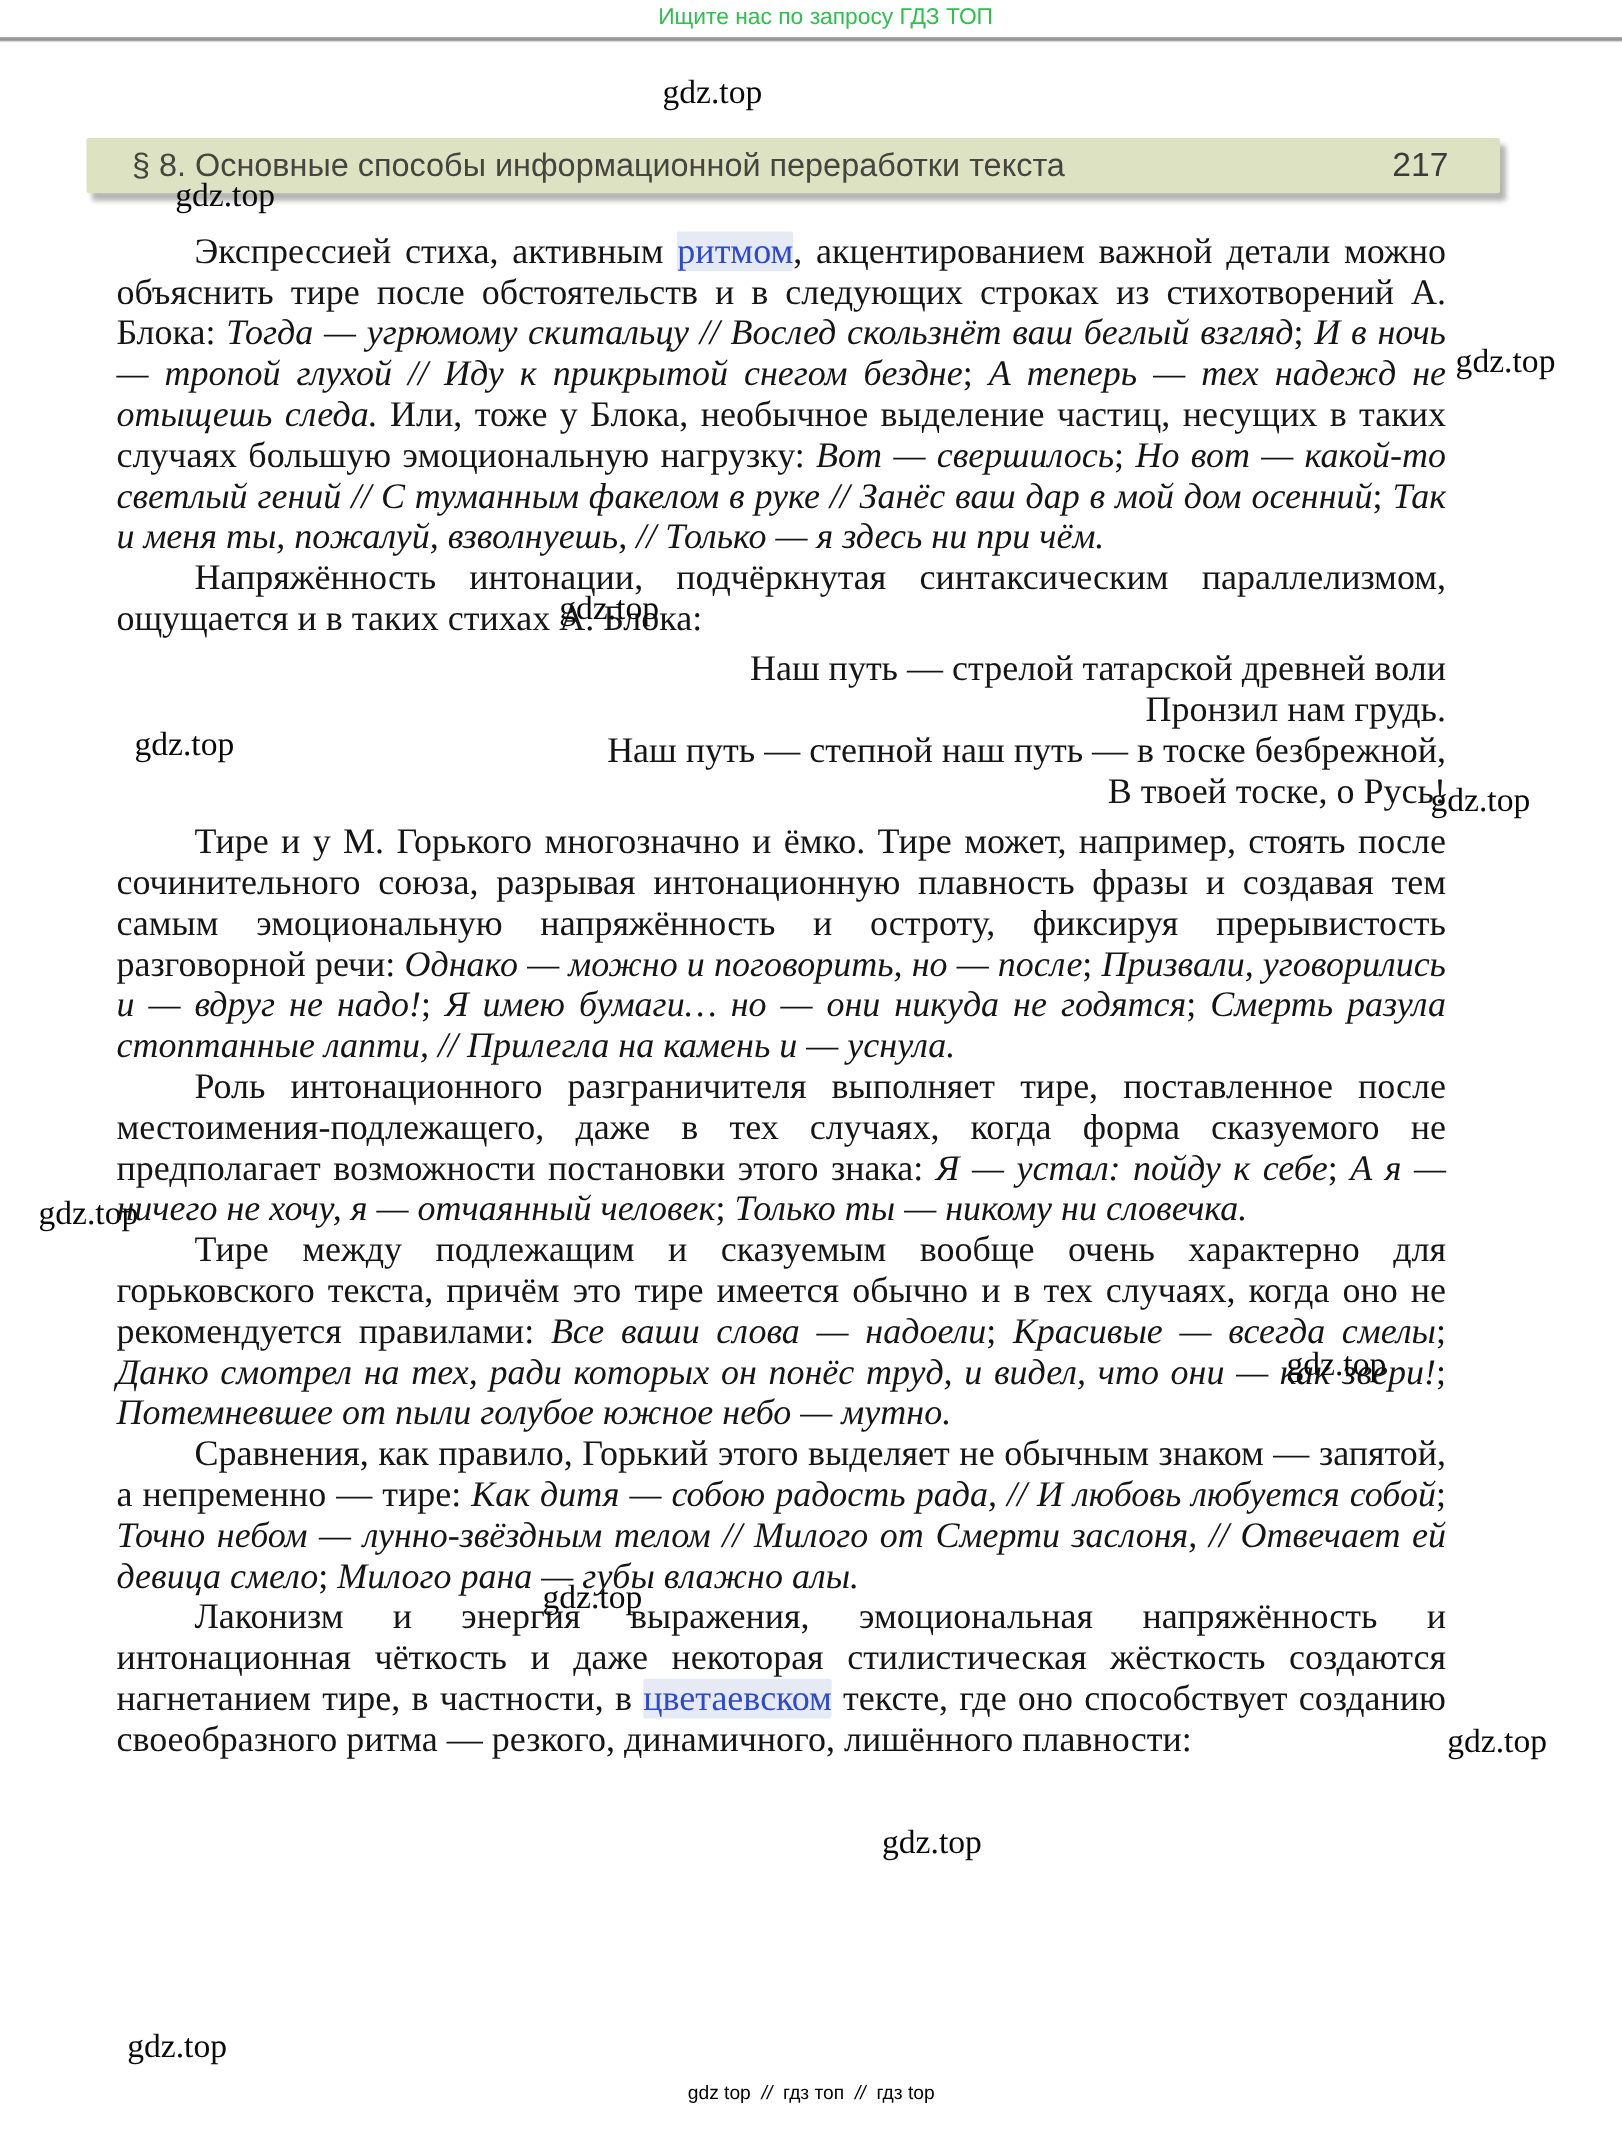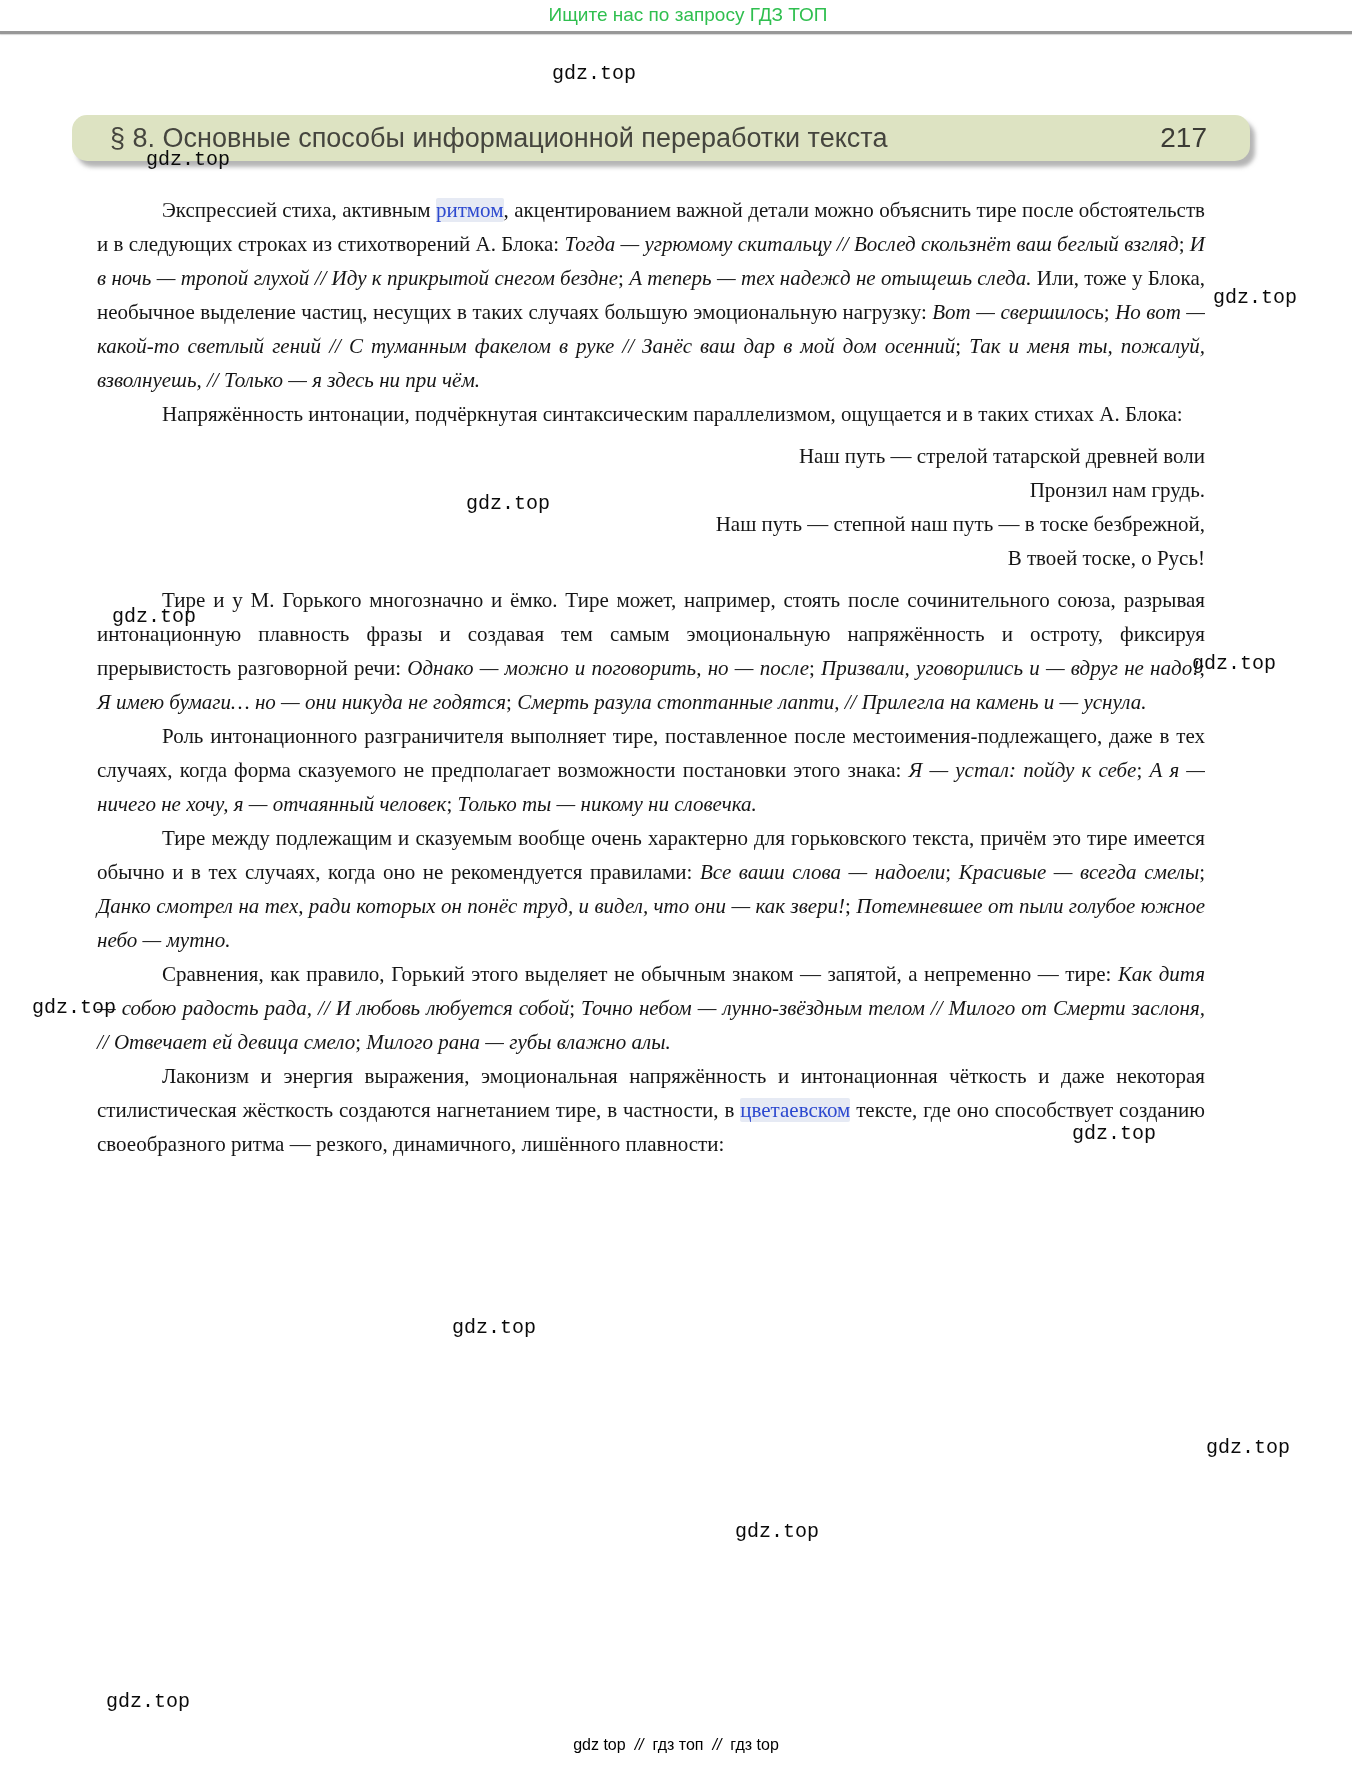--- a/index.html
+++ b/index.html
@@ -12,40 +12,40 @@
     font-family:"Liberation Sans",sans-serif;font-size:19px;font-weight:500;
     color:#2fbf4f;
     padding-left:12px;
   }
   .topline{
     position:absolute;top:31px;left:0;width:100%;height:3px;
     background:#989898;box-shadow:0 1px 1px #d6d6d6;
   }
   .chapter-bar{
     position:absolute;left:72px;top:115px;width:1178px;height:46px;
-    background:#dde3c2;border-radius:15px;
+    background:#dde3c2;border-radius:2px;
     box-shadow:5px 6px 4px rgba(120,120,120,0.55);
     display:flex;align-items:center;justify-content:space-between;
     box-sizing:border-box;padding:0 43px 0 38px;
     font-family:"Liberation Sans",sans-serif;font-size:27px;color:#45453e;gap:29px;
   }
   .chapter-bar .pn{font-size:28px;color:#3c3c36;}
   .article{
     position:absolute;left:97px;top:193px;width:1108px;
-    font-size:21px;line-height:34px;color:#151515;text-align:justify;
+    font-size:30px;line-height:34px;color:#151515;text-align:justify;
   }
   .article p{margin:0;text-indent:65px;}
   .it{font-style:italic;}
   .term-link{color:#2d49cf;background:#e6eaf4;border-radius:2px;cursor:pointer;}
   .poem{margin:8px 0 8px 240px;text-align:right;}
   .poem .pl{white-space:nowrap;}
   .poem .ind1{margin-left:60px;}
   .wm{
-    position:absolute;font-family:Liberation Mono, monospace;
-    font-size:20px;color:#0a0a0a;white-space:nowrap;
+    position:absolute;font-family:Liberation Serif, serif;
+    font-size:28px;color:#0a0a0a;white-space:nowrap;
   }
   .footer{
     position:absolute;top:1736px;left:0;width:100%;text-align:center;
     font-family:"Liberation Sans",sans-serif;font-size:16px;color:#000000;
   }
   .footer .flink{cursor:pointer;}
   .footer .sep{margin:0 9px;font-style:italic;}
 </style>
 </head>
 <body>

